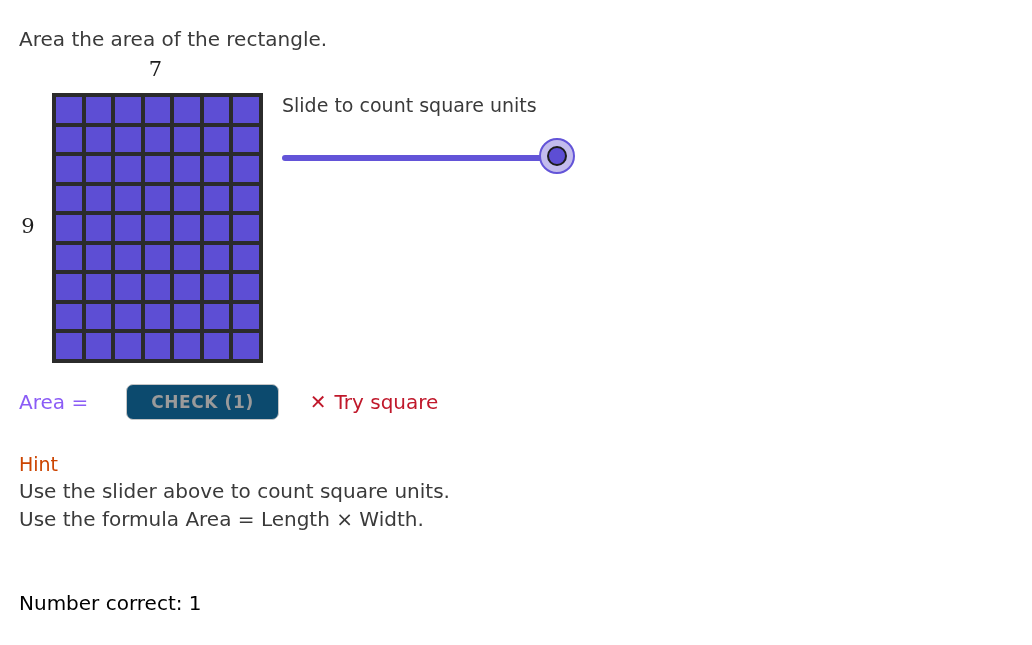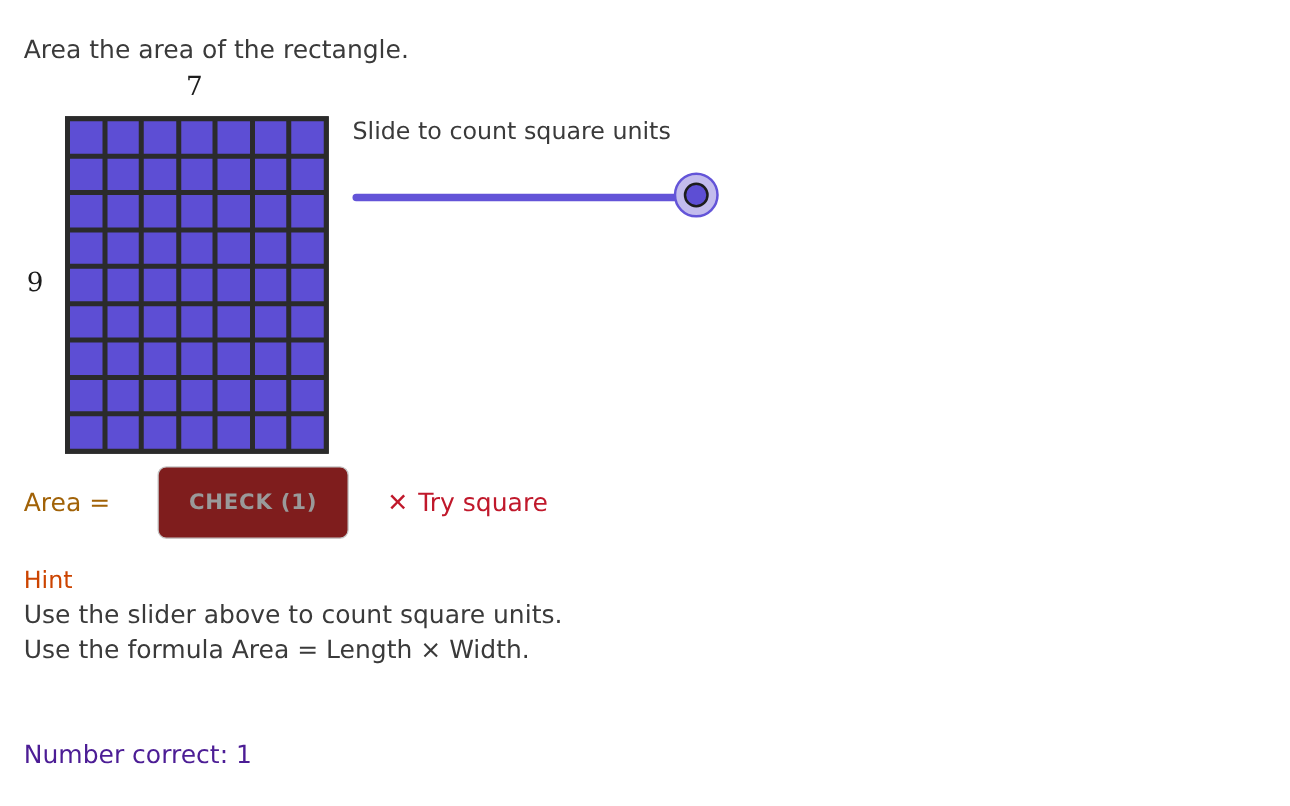--- a/index.html
+++ b/index.html
@@ -134,21 +134,21 @@
   #answer-row {
     position: absolute;
     left: 19px;
     top: 378px;
     display: flex;
     align-items: center;
     height: 48px;
   }
   #area-label {
     font-size: 20px;
-    color: #a16207;
+    color: #8b5cf6;
     white-space: nowrap;
     margin-right: 12px;
   }
   #area-input {
     width: 72px;
     height: 46px;
     box-sizing: border-box;
     border: 1px solid #cfcfcf;
     border-radius: 7px;
     background: #ffffff;
@@ -159,25 +159,25 @@
     outline: none;
   }
   #units-label {
     font-size: 20px;
     color: #3a3a3a;
     white-space: nowrap;
     margin-left: 13px;
   }
   #check-button {
     margin-left: 26px;
-    height: 58px;
+    height: 36px;
     padding: 0 24px;
     border: 1px solid #c6c6c6;
     border-radius: 7px;
-    background: #7f1d1d;
+    background: #0c4a6e;
     color: #9a9a9a;
     font-family: "DejaVu Sans", sans-serif;
     font-size: 17px;
     font-weight: bold;
     letter-spacing: 0.6px;
     cursor: pointer;
     white-space: nowrap;
   }
   #feedback {
     margin-left: 31px;
@@ -211,21 +211,21 @@
     color: #3a3a3a;
     white-space: nowrap;
   }
 
   
   #score {
     position: absolute;
     left: 19px;
     top: 591px;
     font-size: 20px;
-    color: #4c1d95;
+    color: #000000;
     white-space: nowrap;
   }
 </style>
 </head>
 <body>
 
 <div id="prompt">Area the area of the rectangle.</div>
 
 <div id="figure">
   <div id="top-label">7</div>

